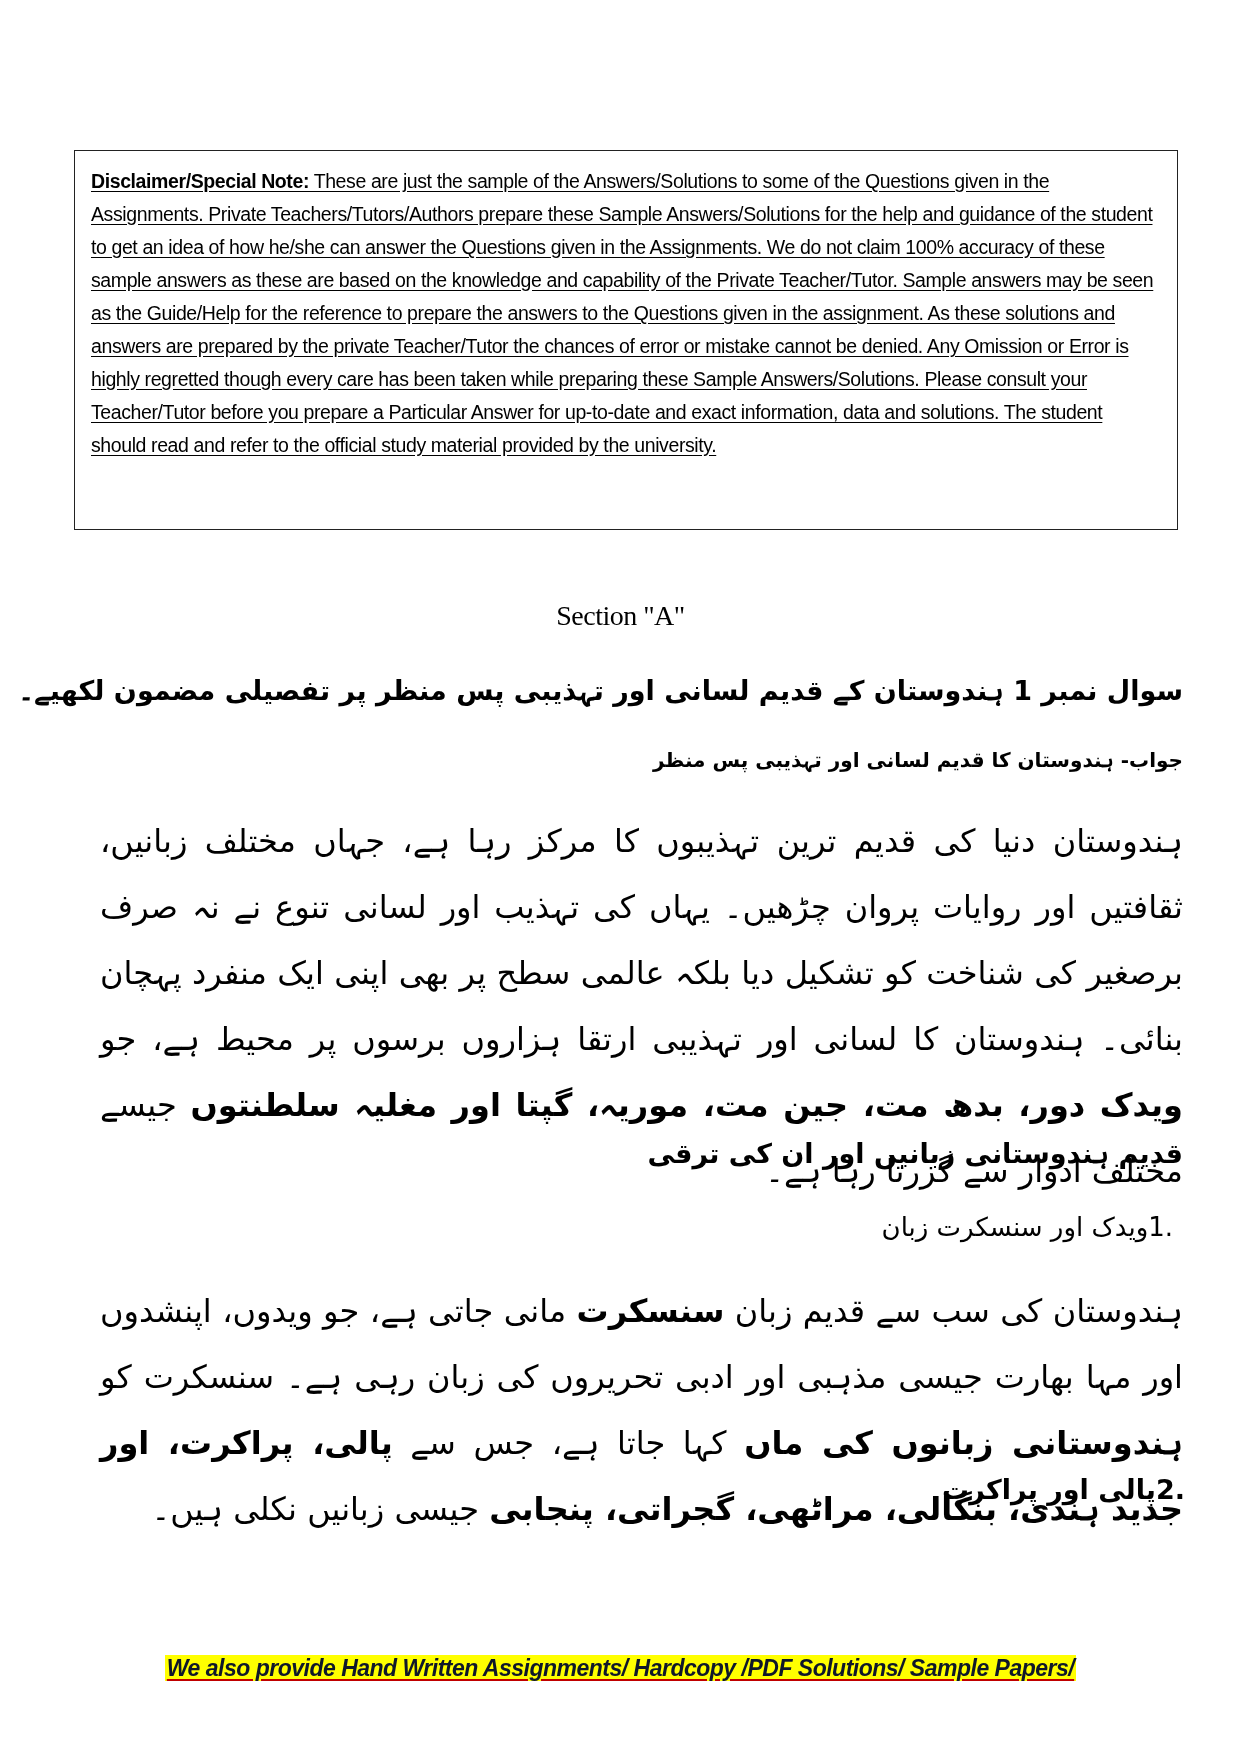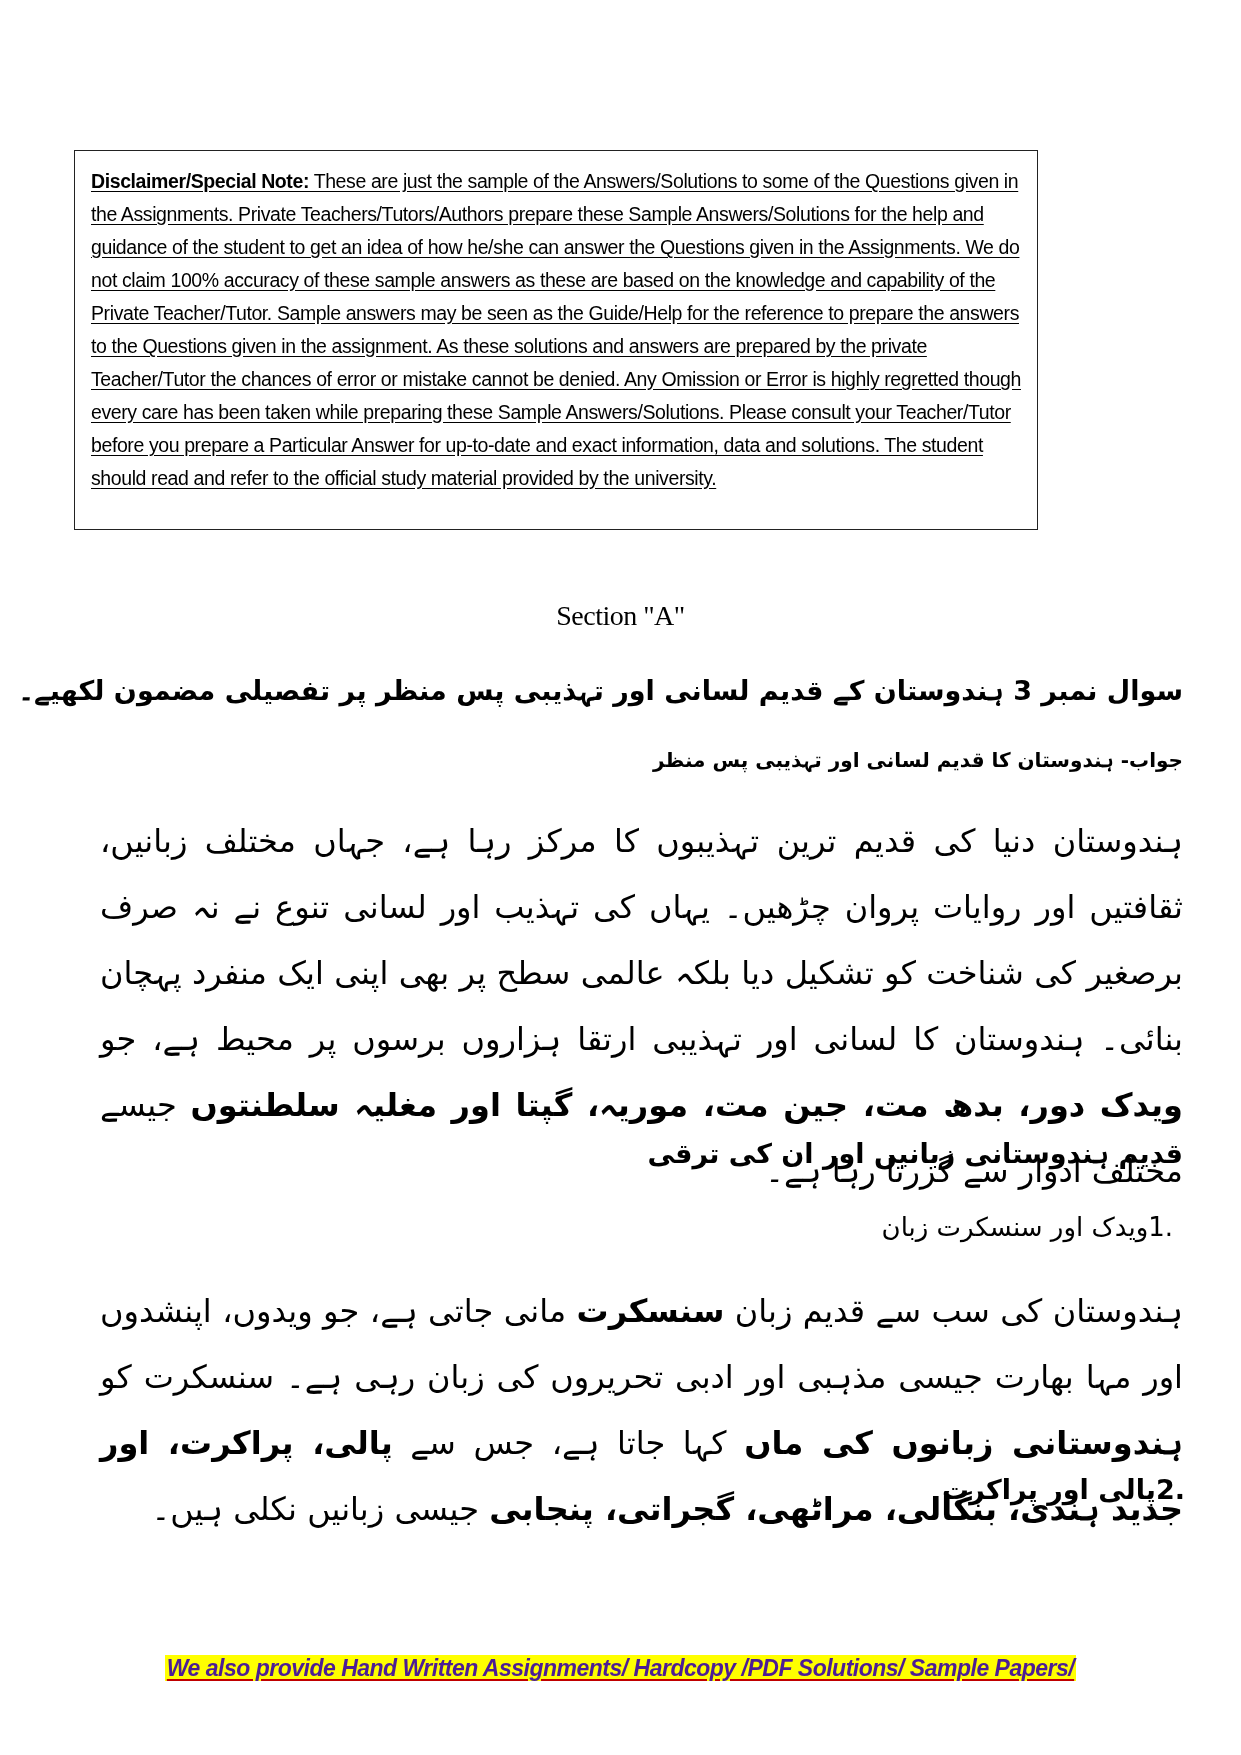--- a/index.html
+++ b/index.html
@@ -1,18 +1,18 @@
 <!DOCTYPE html>
 <html><head>
 <meta charset="utf-8">
 <style>
   html, body { margin:0; padding:0; background:#ffffff; }
   body { width:1241px; height:1755px; position:relative; overflow:hidden; color:#000; }
   .disclaimer {
-    position:absolute; left:74px; top:150px; width:964px; height:380px;
+    position:absolute; left:74px; top:150px; width:1104px; height:380px;
     border:1.5px solid #222; box-sizing:border-box;
     padding:14px 16px 0 16px;
     font-family:"Liberation Sans", sans-serif; font-size:19.5px;
     line-height:33px; letter-spacing:-0.4px;
   }
   .disclaimer p { margin:0; text-decoration:underline; text-underline-offset:3px; }
   .disclaimer b { font-weight:bold; }
   .section-title {
     position:absolute; left:0; width:100%; top:600px; text-align:center;
     font-family:"Liberation Serif", serif; font-size:28px; letter-spacing:-0.5px;
@@ -23,34 +23,34 @@
   .para { left:100px; font-size:32px; line-height:66px; text-align:justify; text-align-last:right; }
   .para1 { top:808px; }
   .h2 { top:1138px; font-size:27px; font-weight:bold; }
   .item1 { top:1212px; font-size:26px; font-weight:normal; right:68px; }
   .para2 { top:1278px; }
   .item2 { top:1474px; font-size:27px; font-weight:bold; right:56px; }
   .para b { font-weight:bold; }
   .footer {
     position:absolute; left:0; width:100%; top:1650px; text-align:center;
     font-family:"Liberation Sans", sans-serif; font-style:italic; font-weight:bold;
-    font-size:23px; line-height:36px; color:#4c1d95; letter-spacing:-0.5px;
+    font-size:23px; line-height:36px; color:#0f172a; letter-spacing:-0.5px;
   }
   .footer span { background:#ffff00; text-decoration:underline; text-decoration-color:#c00000; text-underline-offset:3px; padding:0 2px; }
 </style>
 </head>
 <body>
 
 <div class="disclaimer">
   <p><b>Disclaimer/Special Note:</b><span> These are just the sample of the Answers/Solutions to some of the Questions given in the Assignments. Private Teachers/Tutors/Authors prepare these Sample Answers/Solutions for the help and guidance of the student to get an idea of how he/she can answer the Questions given in the Assignments. We do not claim 100% accuracy of these sample answers as these are based on the knowledge and capability of the Private Teacher/Tutor. Sample answers may be seen as the Guide/Help for the reference to prepare the answers to the Questions given in the assignment. As these solutions and answers are prepared by the private Teacher/Tutor the chances of error or mistake cannot be denied. Any Omission or Error is highly regretted though every care has been taken while preparing these Sample Answers/Solutions. Please consult your Teacher/Tutor before you prepare a Particular Answer for up-to-date and exact information, data and solutions. The student should read and refer to the official study material provided by the university.</span></p>
 </div>
 
 <div class="section-title">Section "A"</div>
 
-<div class="rtl question">سوال نمبر 3 ہندوستان کے قدیم لسانی اور تہذیبی پس منظر پر تفصیلی مضمون لکھیے۔</div>
+<div class="rtl question">سوال نمبر 1 ہندوستان کے قدیم لسانی اور تہذیبی پس منظر پر تفصیلی مضمون لکھیے۔</div>
 
 <div class="rtl answer-heading">جواب- ہندوستان کا قدیم لسانی اور تہذیبی پس منظر</div>
 
 <div class="rtl para para1"><span>ہندوستان دنیا کی قدیم ترین تہذیبوں کا مرکز رہا ہے، جہاں مختلف زبانیں، ثقافتیں اور روایات پروان چڑھیں۔ یہاں کی تہذیب اور لسانی تنوع نے نہ صرف برصغیر کی شناخت کو تشکیل دیا بلکہ عالمی سطح پر بھی اپنی ایک منفرد پہچان بنائی۔ ہندوستان کا لسانی اور تہذیبی ارتقا ہزاروں برسوں پر محیط ہے، جو </span><b>ویدک دور، بدھ مت، جین مت، موریہ، گپتا اور مغلیہ سلطنتوں</b><span> جیسے مختلف ادوار سے گزرتا رہا ہے۔</span></div>
 
 <div class="rtl h2">قدیم ہندوستانی زبانیں اور ان کی ترقی</div>
 
 <div class="rtl item1">.1ویدک اور سنسکرت زبان</div>
 
 <div class="rtl para para2"><span>ہندوستان کی سب سے قدیم زبان </span><b>سنسکرت</b><span> مانی جاتی ہے، جو ویدوں، اپنشدوں اور مہا بھارت جیسی مذہبی اور ادبی تحریروں کی زبان رہی ہے۔ سنسکرت کو </span><b>ہندوستانی زبانوں کی ماں</b><span> کہا جاتا ہے، جس سے </span><b>پالی، پراکرت، اور جدید ہندی، بنگالی، مراٹھی، گجراتی، پنجابی</b><span> جیسی زبانیں نکلی ہیں۔</span></div>

